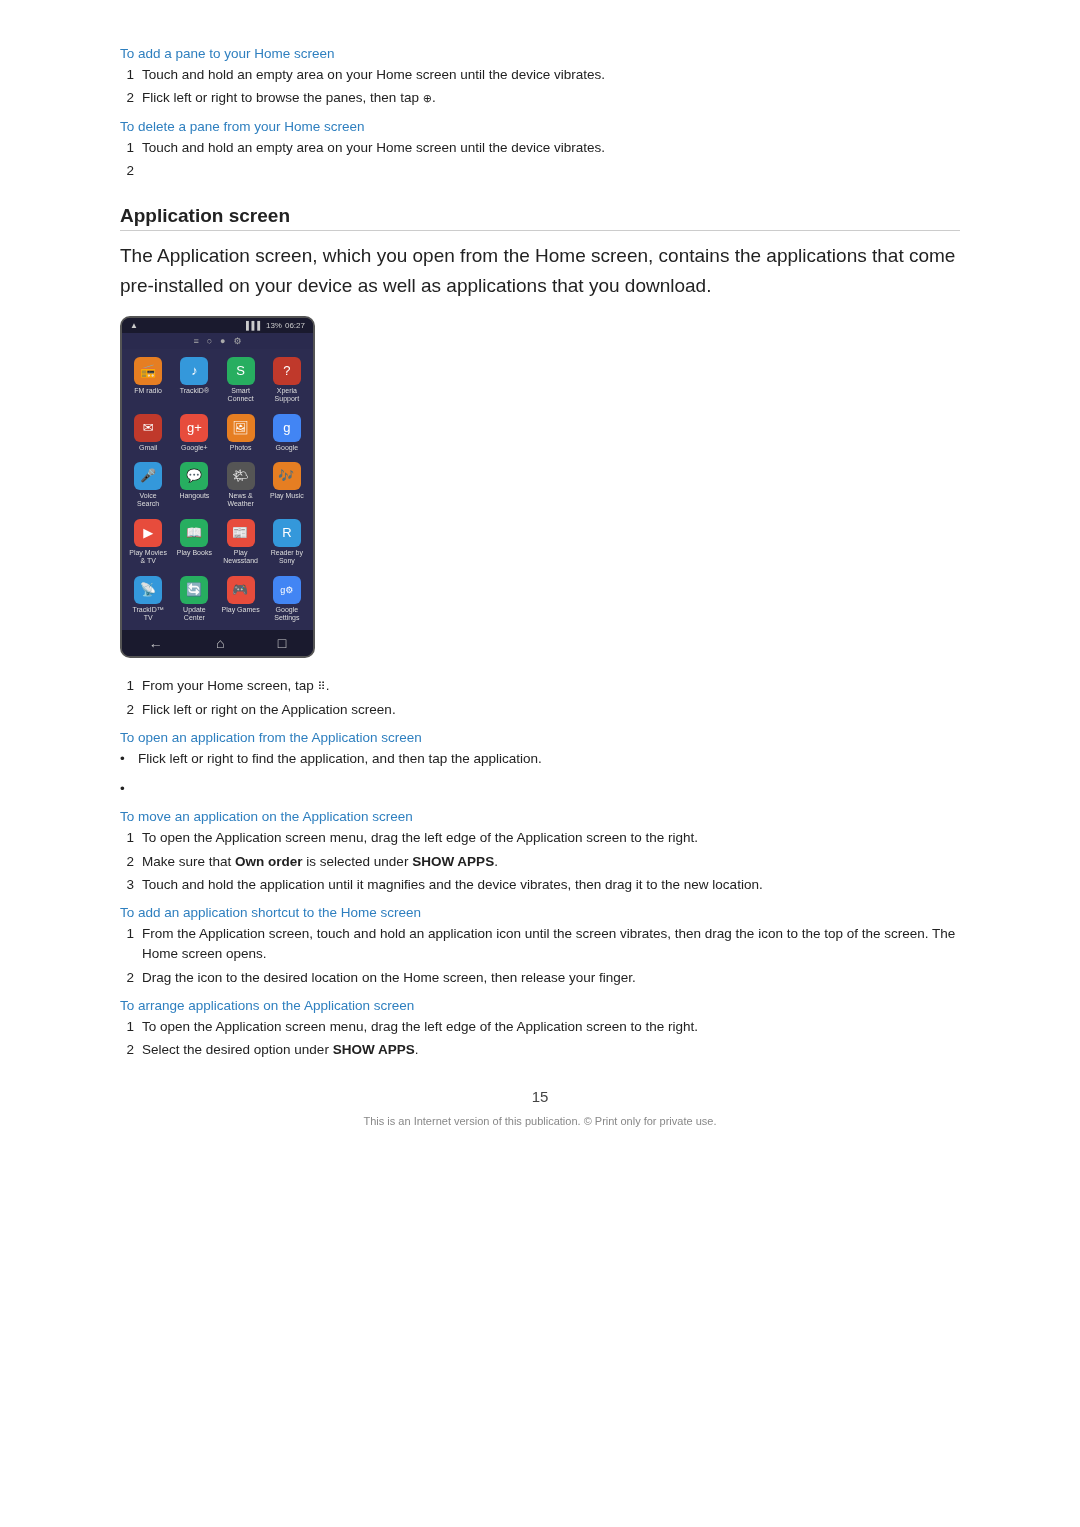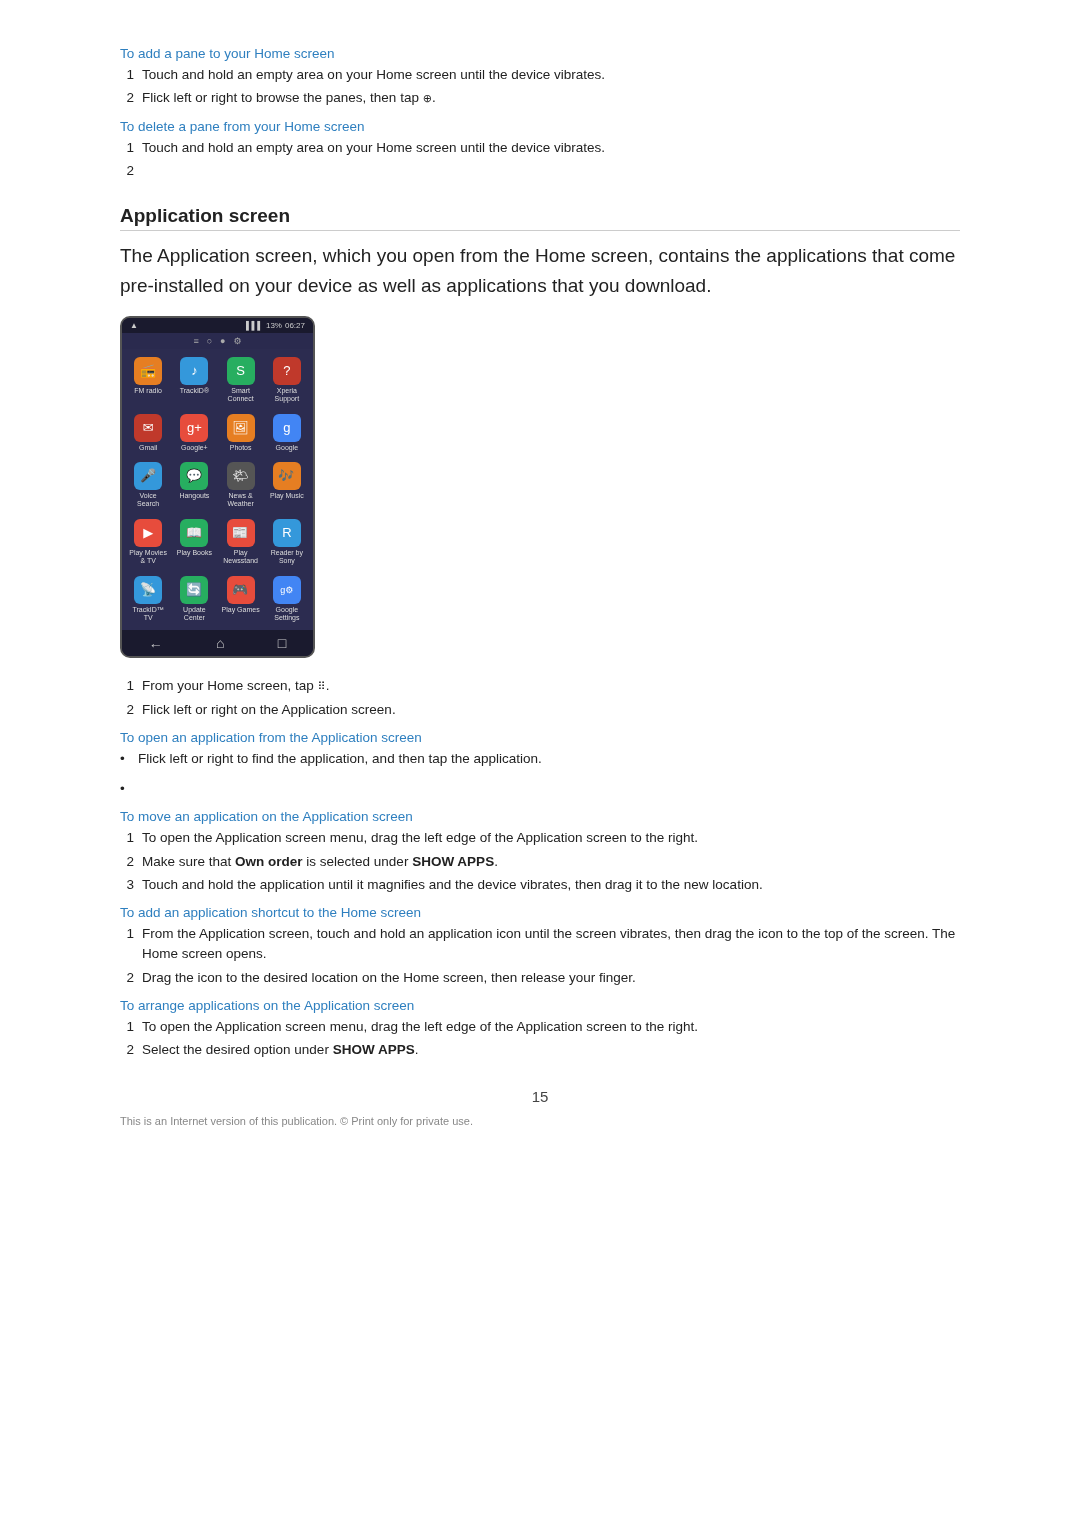--- a/index.html
+++ b/index.html
@@ -140,20 +140,21 @@
     }
     .bold { font-weight: bold; }
     .page-number {
       text-align: center;
       font-size: 15px;
       color: #444;
       margin-top: 28px;
       margin-bottom: 10px;
     }
     .copyright {
+      text-align: center;
       font-size: 11px;
       color: #888;
       margin-top: 10px;
     }
     .inline-icon {
       display: inline-block;
       font-size: 11px;
       vertical-align: middle;
     }
   </style>

